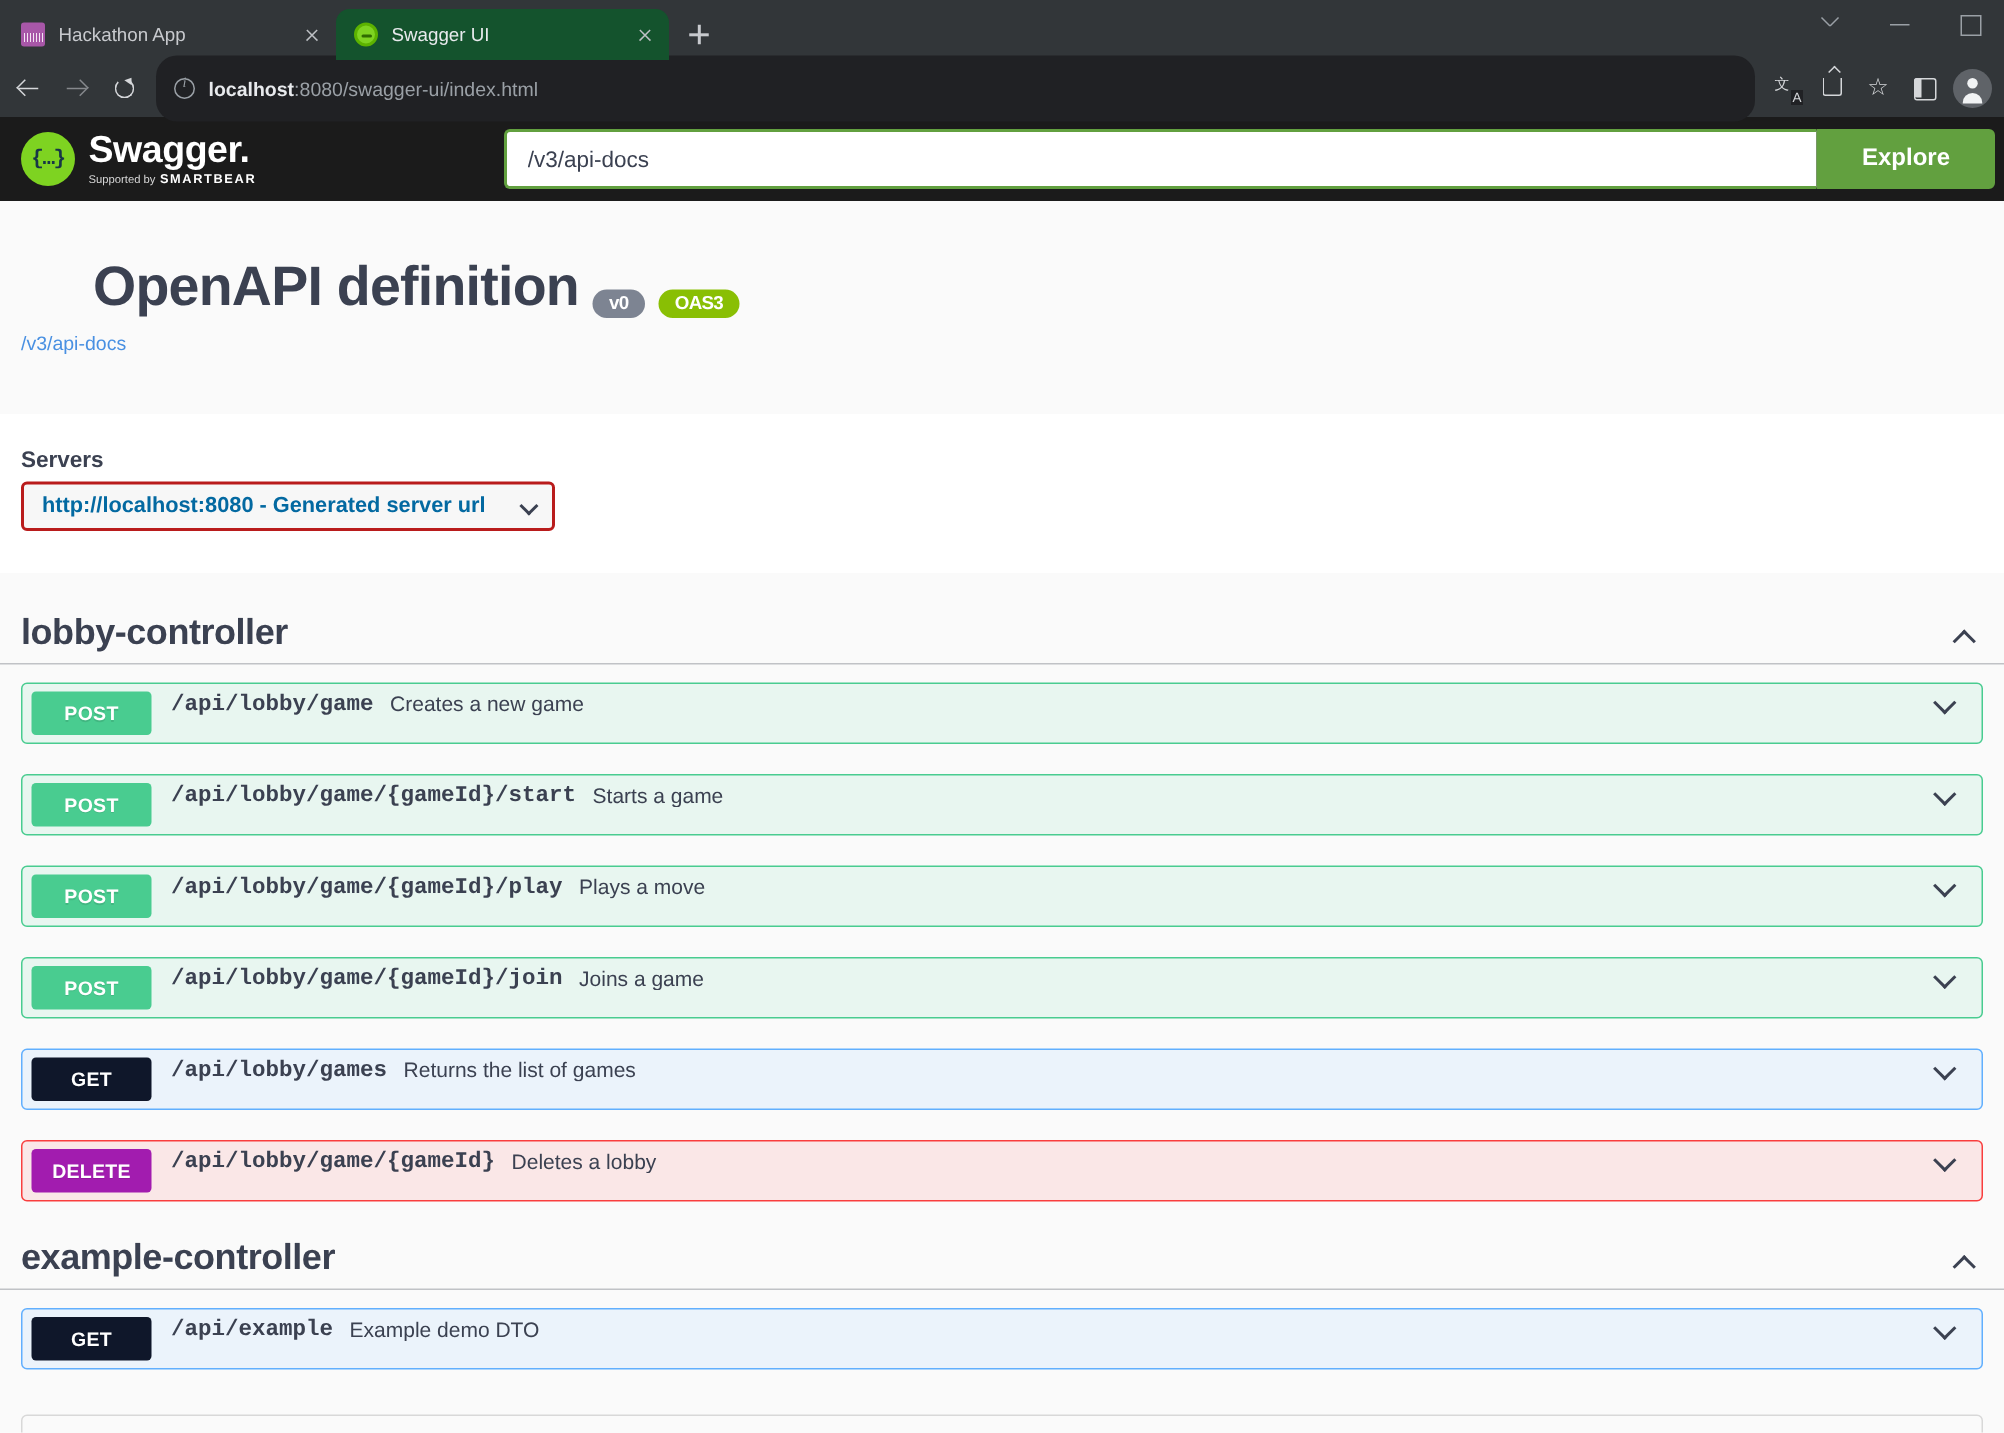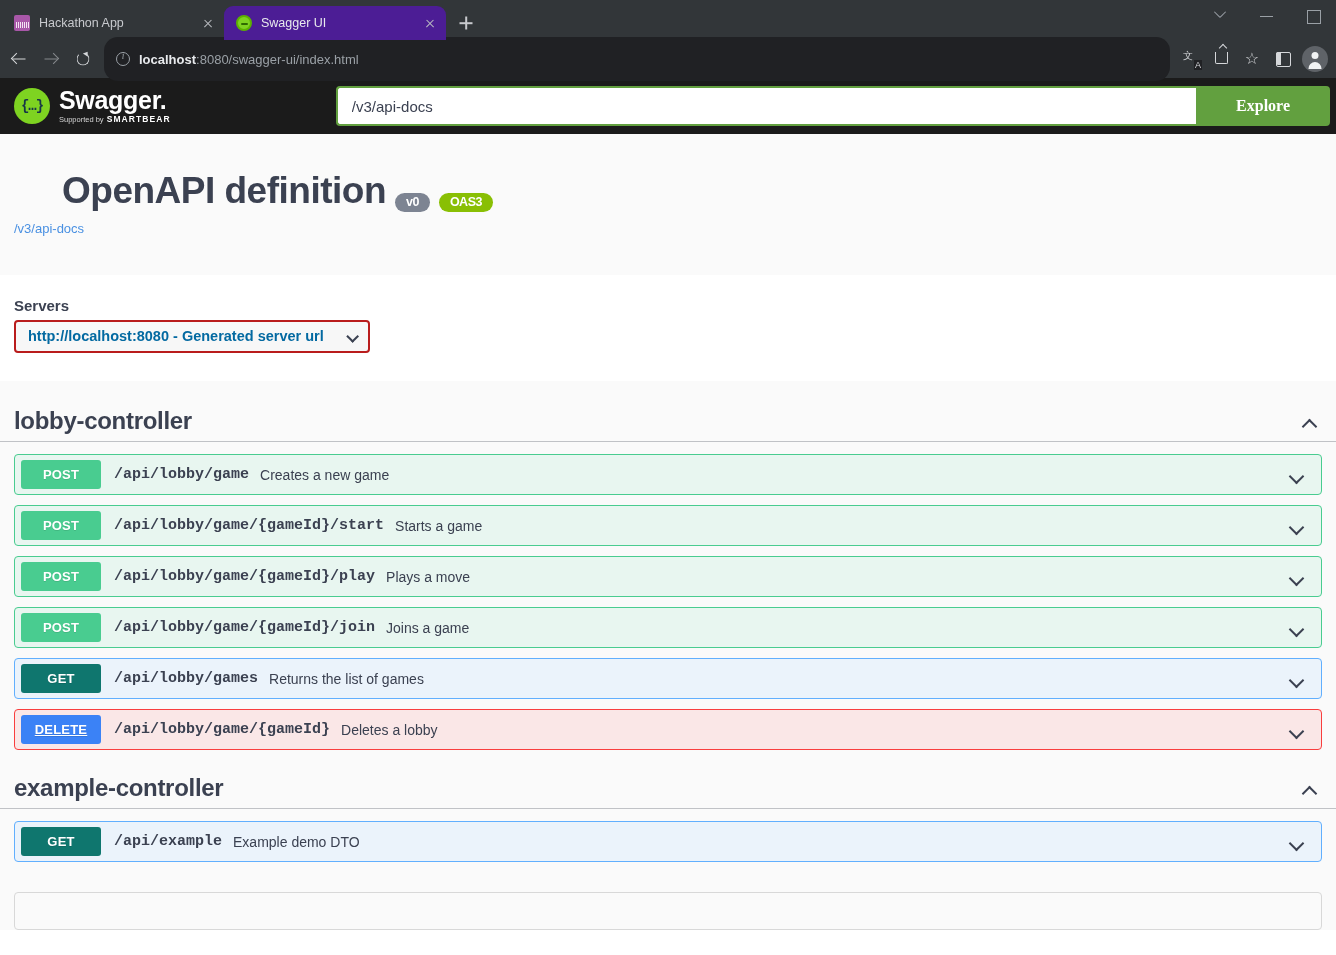--- a/index.html
+++ b/index.html
@@ -18,21 +18,21 @@
   }
   .tab {
     height: 34px; width: 222px;
     display: flex; align-items: center; gap: 9px;
     padding: 0 8px 0 12px;
     font-size: 12.5px; color: #c8cace;
     border-radius: 9px 9px 0 0;
     position: relative;
     justify-content: flex-end;
   }
-  .tab.active { background: #4c1d95; color: #e8eaed; }
+  .tab.active { background: #14532d; color: #e8eaed; }
   .tab-favicon {
     width: 16px; height: 16px; flex: 0 0 16px;
     border-radius: 2px; position: relative;
   }
   .fav-hack {
     background: #a857a8;
     display: flex; align-items: flex-end; justify-content: center;
     overflow: hidden;
   }
   .fav-hack::after {
@@ -242,23 +242,23 @@
   }
   .topbar-input {
     flex: 1 1 auto; background: #fff; border: 2px solid #62a03f;
     border-right: none; padding: 0 14px;
     font-size: 15px; color: #3b4151; outline: none;
     font-family: "Liberation Sans", sans-serif;
     border-radius: 4px 0 0 4px;
   }
   .explore-btn {
     background: #62a03f; color: #fff; border: 2px solid #62a03f;
-    font-size: 16px; font-weight: bold; padding: 0 38px;
+    font-size: 16px; font-weight: bold; padding: 0 28px;
     cursor: pointer; border-radius: 0 4px 4px 0;
-    font-family: Liberation Serif, serif;
+    font-family: Liberation Sans, sans-serif;
   }
 
   
   .swagger-body { background: #fafafa; }
   .info-band { background: #fafafa; padding: 36px 0 38px 0; }
   .container { max-width: 1336px; padding: 0 14px; }
 
   .api-title {
     font-size: 37px; font-weight: bold; color: #3b4151;
     display: flex; align-items: flex-end; gap: 9px;
@@ -319,40 +319,40 @@
     content: ""; position: absolute; left: 2px; top: 2px;
     width: 9px; height: 9px;
     border-right: 2.3px solid #3b4151;
     border-bottom: 2.3px solid #3b4151;
   }
   .chev.down::before { transform: rotate(45deg); }
   .chev.up::before   { transform: rotate(-135deg); margin-top: 4px; }
 
   .oplist { padding: 0 14px; }
   .opblock {
-    display: flex; align-items: center;
-    border-radius: 4px; margin-bottom: 10px;
+    display: flex; align-items: flex-start;
+    border-radius: 4px; margin-bottom: 20px;
     border: 1px solid; padding: 5px 12px 5px 6px;
     cursor: pointer; min-height: 38px;
   }
   .opblock.post   { background: #e8f6f0; border-color: #49cc90; }
   .opblock.get    { background: #ebf3fb; border-color: #61affe; }
   .opblock.delete { background: #fae7e7; border-color: #f93e3e; }
 
   .method {
     font-size: 13px; font-weight: bold; color: #fff;
     text-align: center; border-radius: 3px;
     padding: 7px 0; min-width: 80px; flex: 0 0 80px;
     font-family: "Liberation Sans", sans-serif;
     letter-spacing: 0.2px;
     text-shadow: 0 1px 0 rgba(0,0,0,.1);
   }
   .method.post   { background: #49cc90; }
-  .method.get    { background: #0f766e; }
-  .method.delete { background: #3b82f6; text-decoration: underline; }
+  .method.get    { background: #0f172a; }
+  .method.delete { background: #a21caf; }
 
   .op-path {
     font-family: "Liberation Mono", monospace;
     font-size: 15px; font-weight: bold; color: #3b4151;
     margin-left: 13px; white-space: nowrap;
   }
   .op-desc {
     font-size: 14px; color: #3b4151;
     margin-left: 11px; flex: 1 1 auto;
     white-space: nowrap; overflow: hidden; text-overflow: ellipsis;

